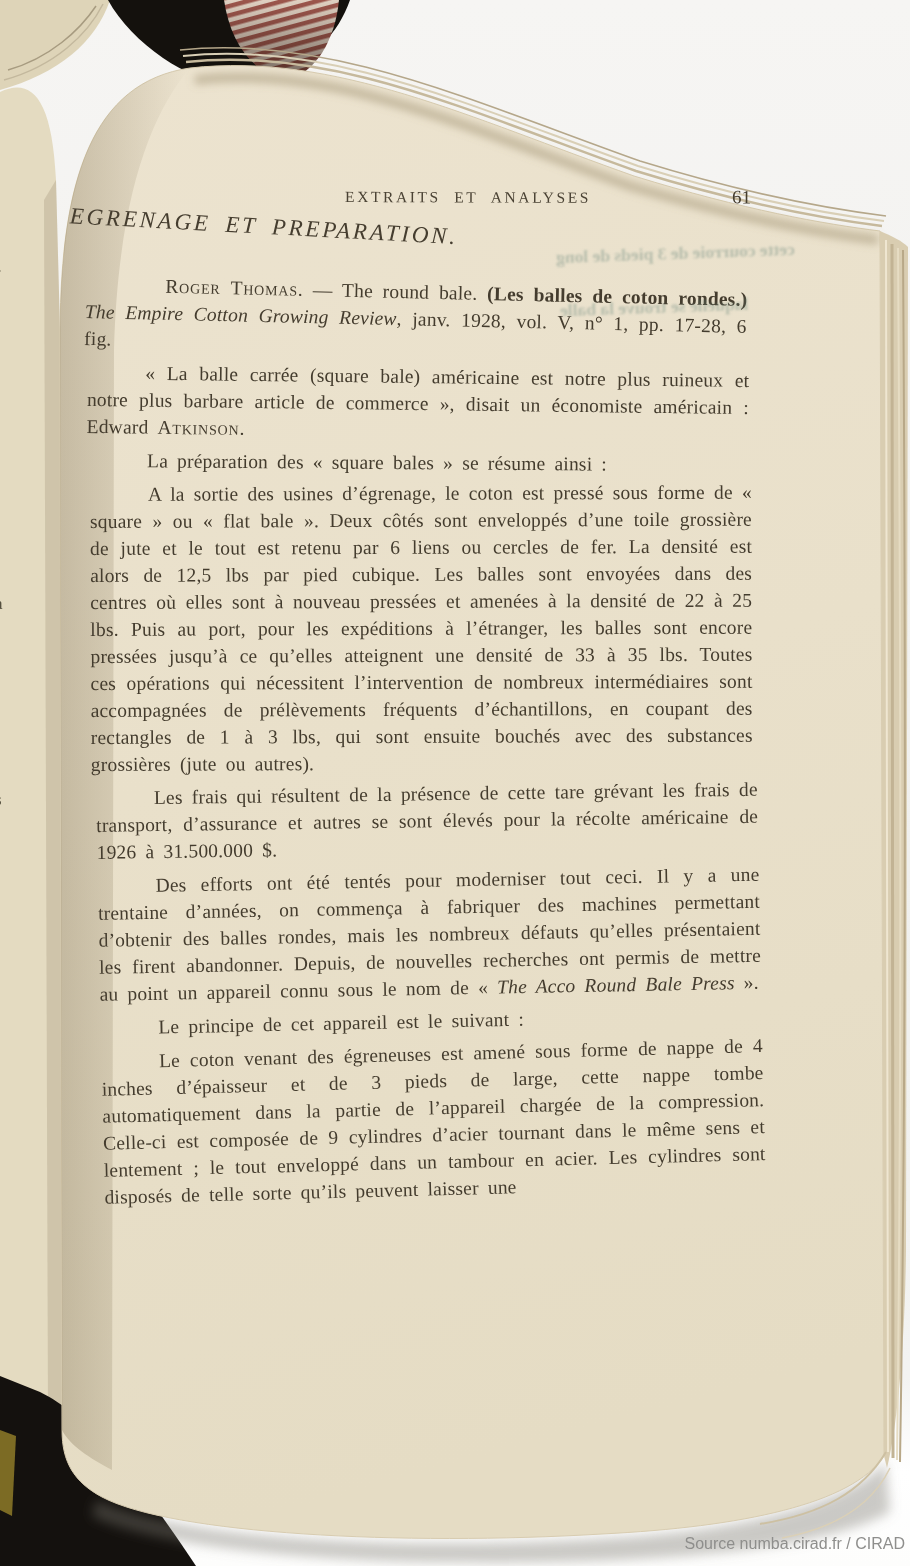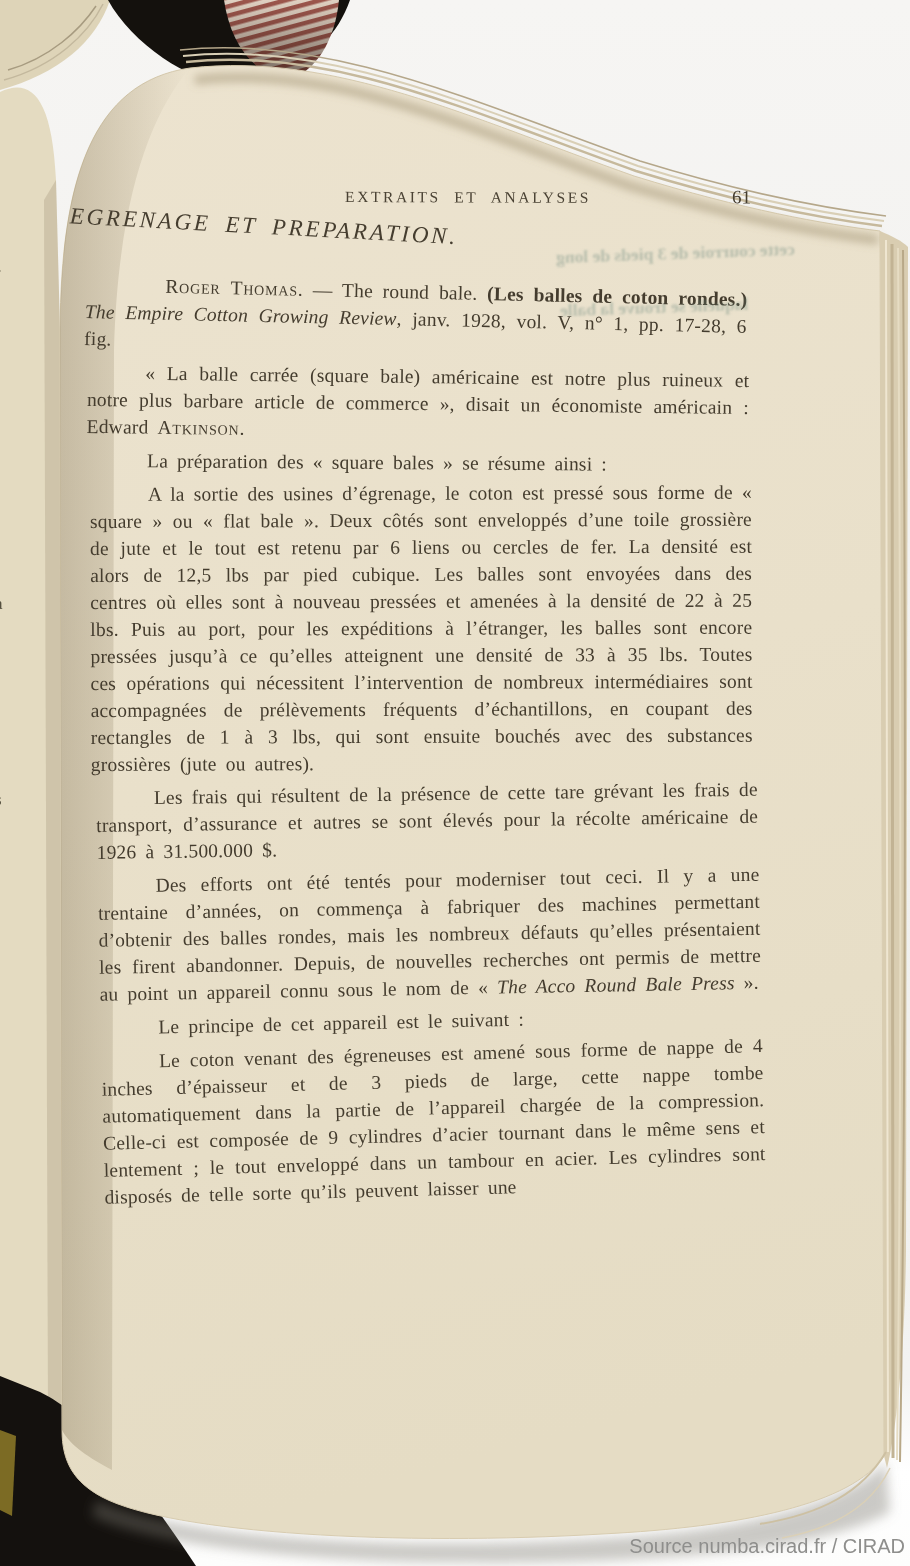--- a/index.html
+++ b/index.html
@@ -67,21 +67,21 @@
   }
   .f1{top:256px;transform:rotate(-14deg);}
   .f2{top:594px;}
   .f3{top:790px;}
   .f4{top:960px;}
 
   
   .attribution{
     position:absolute;right:5px;top:1535px;
     font-family:"Liberation Sans","DejaVu Sans",sans-serif;
-    font-size:20px;color:#8e8e8c;
+    font-size:16px;color:#8e8e8c;
   }
 </style>
 </head>
 <body>
 
 <div class="scene">
 
   <svg width="910" height="1566" viewBox="0 0 910 1566">
     <defs>
       <linearGradient id="paperGrad" x1="0" y1="0" x2="0.15" y2="1">

